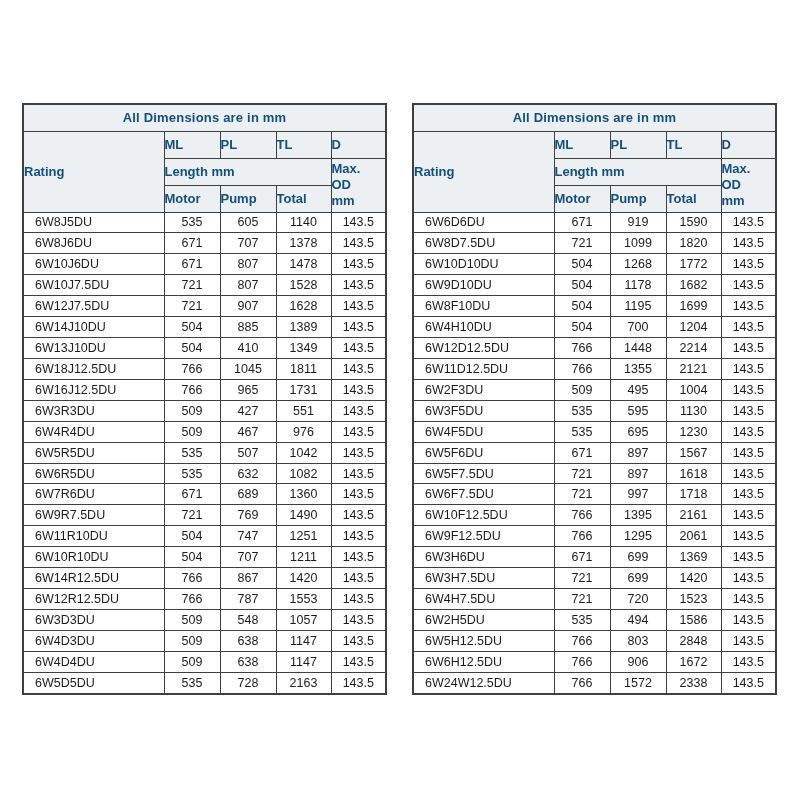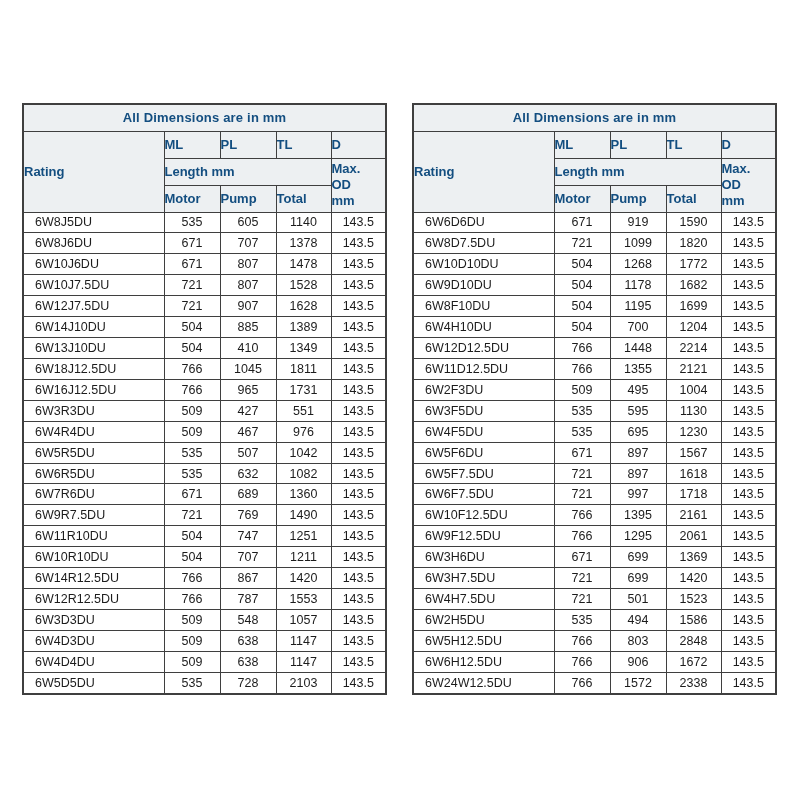--- a/index.html
+++ b/index.html
@@ -259,21 +259,21 @@
           <td class="rating">6W4D4DU</td>
           <td>509</td>
           <td>638</td>
           <td>1147</td>
           <td>143.5</td>
         </tr>
         <tr>
           <td class="rating">6W5D5DU</td>
           <td>535</td>
           <td>728</td>
-          <td>2103</td>
+          <td>2163</td>
           <td>143.5</td>
         </tr>
       </tbody>
   </table>
 
   <table class="dim-table right">
     <colgroup>
       <col style="width:141px">
         <col style="width:56px">
         <col style="width:56px">
@@ -426,21 +426,21 @@
         <tr>
           <td class="rating">6W3H7.5DU</td>
           <td>721</td>
           <td>699</td>
           <td>1420</td>
           <td>143.5</td>
         </tr>
         <tr>
           <td class="rating">6W4H7.5DU</td>
           <td>721</td>
-          <td>501</td>
+          <td>720</td>
           <td>1523</td>
           <td>143.5</td>
         </tr>
         <tr>
           <td class="rating">6W2H5DU</td>
           <td>535</td>
           <td>494</td>
           <td>1586</td>
           <td>143.5</td>
         </tr>

